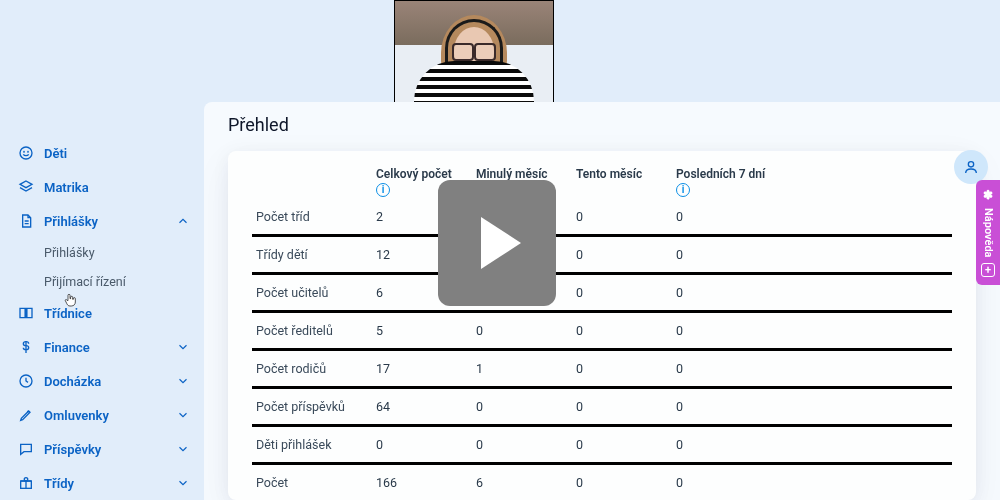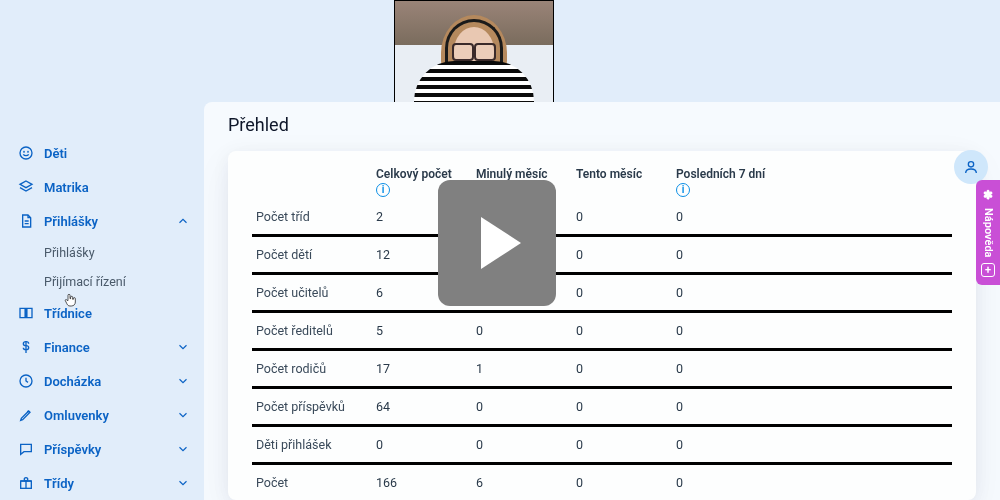--- a/index.html
+++ b/index.html
@@ -356,21 +356,21 @@
           </thead>
         <tbody id="gridbody">
             <tr>
               <td class="rowlabel">Počet tříd</td>
               <td>2</td>
               <td>0</td>
               <td>0</td>
               <td>0</td>
             </tr>
             <tr>
-              <td class="rowlabel">Počet dětí</td>
+              <td class="rowlabel">Třídy dětí</td>
               <td>12</td>
               <td>0</td>
               <td>0</td>
               <td>0</td>
             </tr>
             <tr>
               <td class="rowlabel">Počet učitelů</td>
               <td>6</td>
               <td>0</td>
               <td>0</td>

